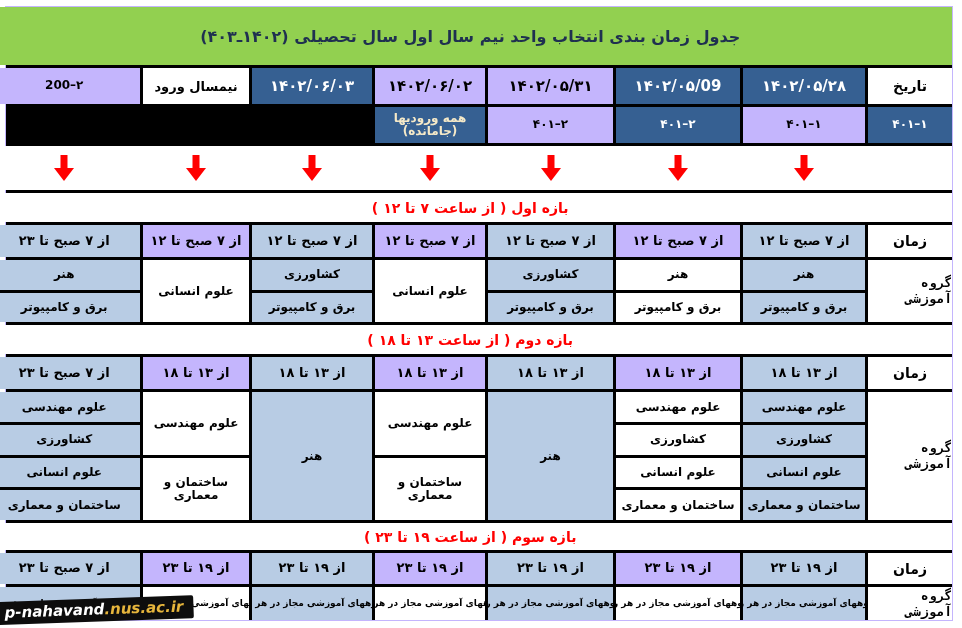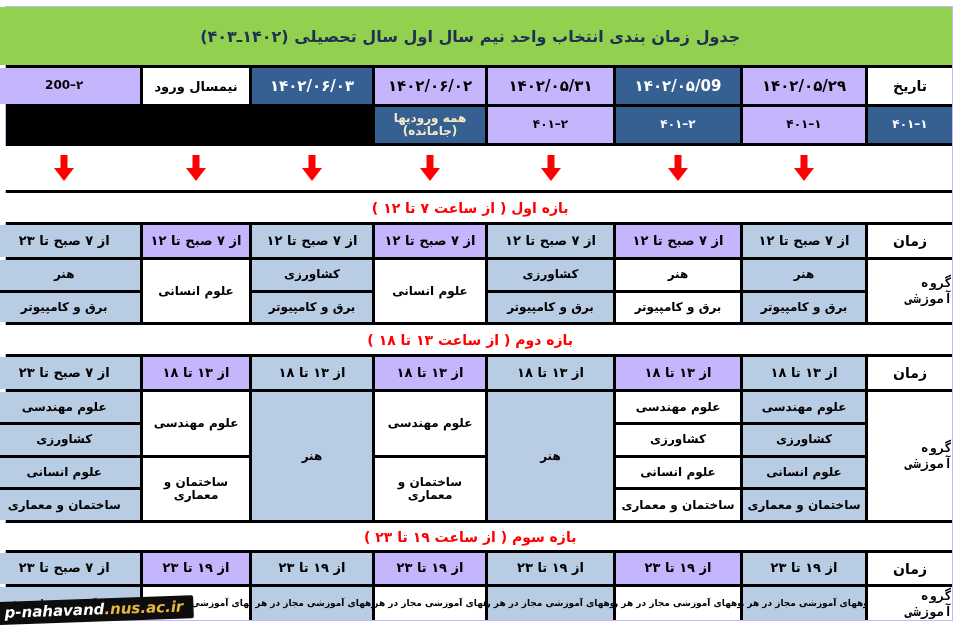--- a/index.html
+++ b/index.html
@@ -49,21 +49,21 @@
 </style>
 </head>
 <body>
 
 <div class="page">
   <div class="tbl">
 
     <div class="title span-all">جدول زمان بندی انتخاب واحد نیم سال اول سال تحصیلی (۱۴۰۲ـ۴۰۳)</div>
 
     <div class="hcell">تاریخ</div>
-    <div class="cell date" dir="ltr">۱۴۰۲/۰۵/۲۹</div>
+    <div class="cell date c-dk" dir="ltr">۱۴۰۲/۰۵/۲۸</div>
     <div class="cell date c-dk" dir="ltr">۱۴۰۲/۰۵/09</div>
     <div class="cell date" dir="ltr">۱۴۰۲/۰۵/۳۱</div>
     <div class="cell date" dir="ltr">۱۴۰۲/۰۶/۰۲</div>
     <div class="cell date c-dk" dir="ltr">۱۴۰۲/۰۶/۰۳</div>
 
     <div class="hcell" style="font-size:13px">نیمسال ورود</div>
     <div class="cell sem">‪200–۲‬</div>
     <div class="cell sem c-dk">‪۴۰۱–۱‬</div>
     <div class="cell sem">‪۴۰۱–۱‬</div>
     <div class="cell sem c-dk">‪۴۰۱–۲‬</div>

